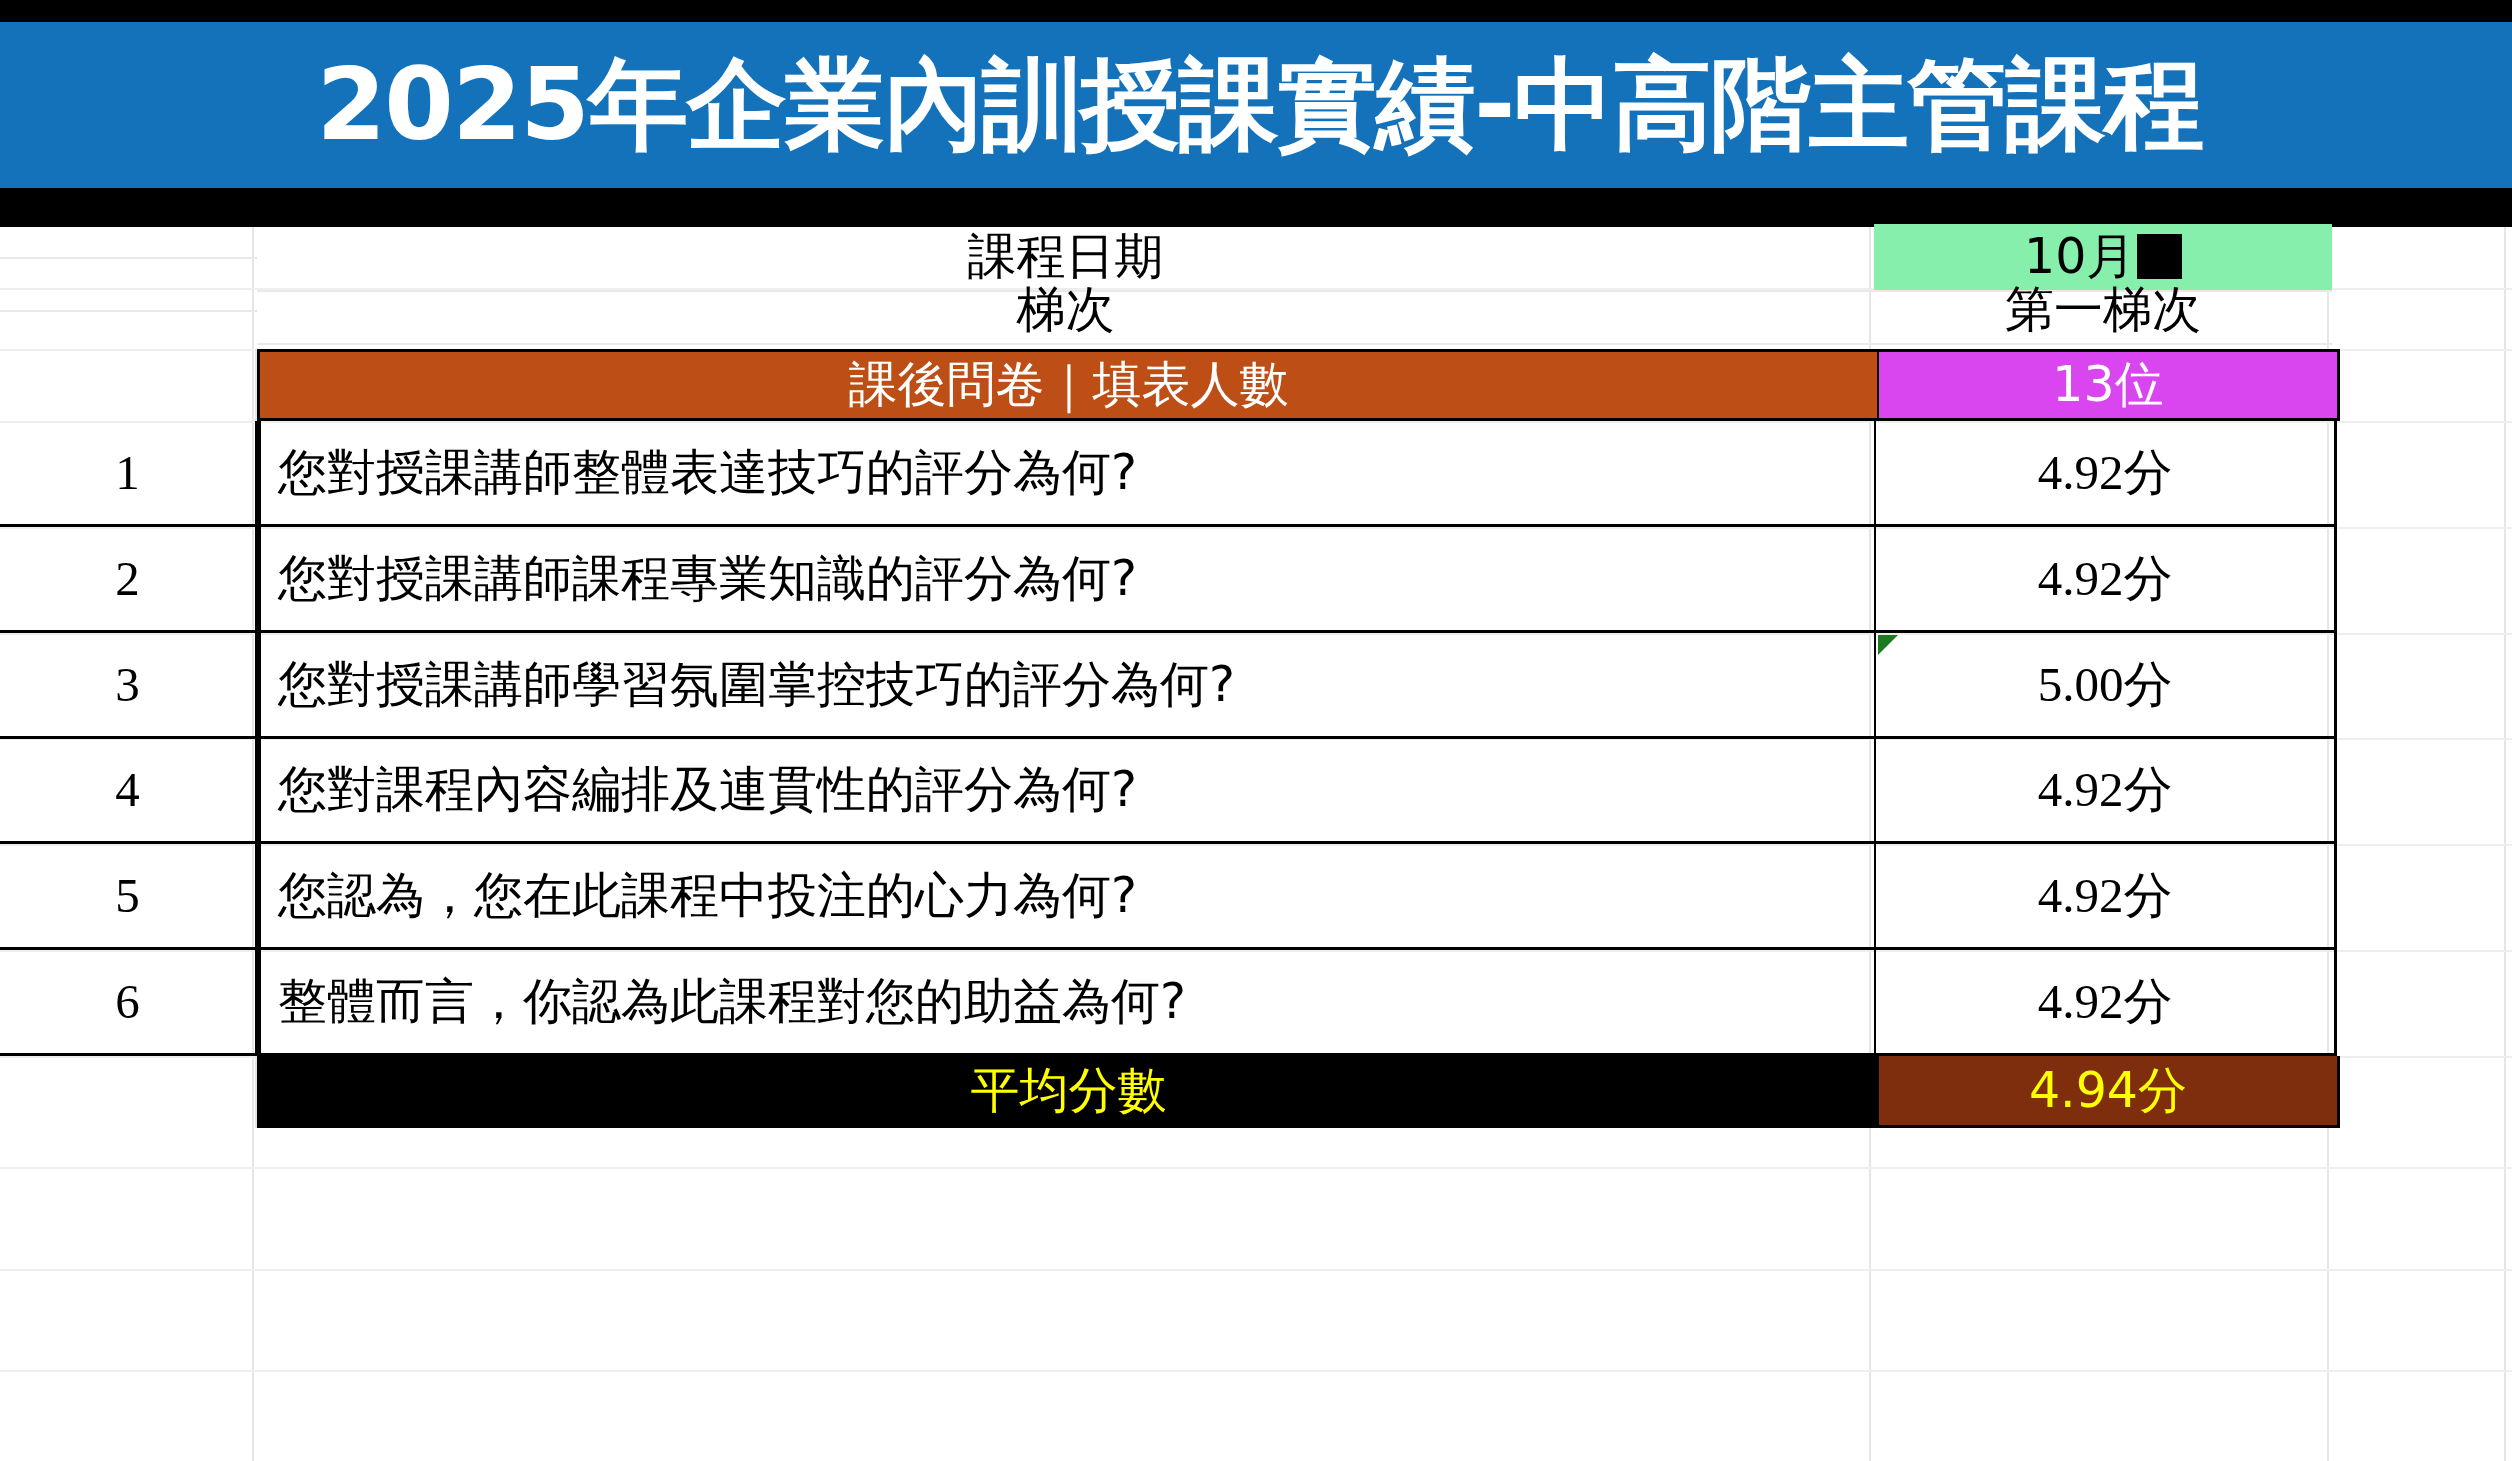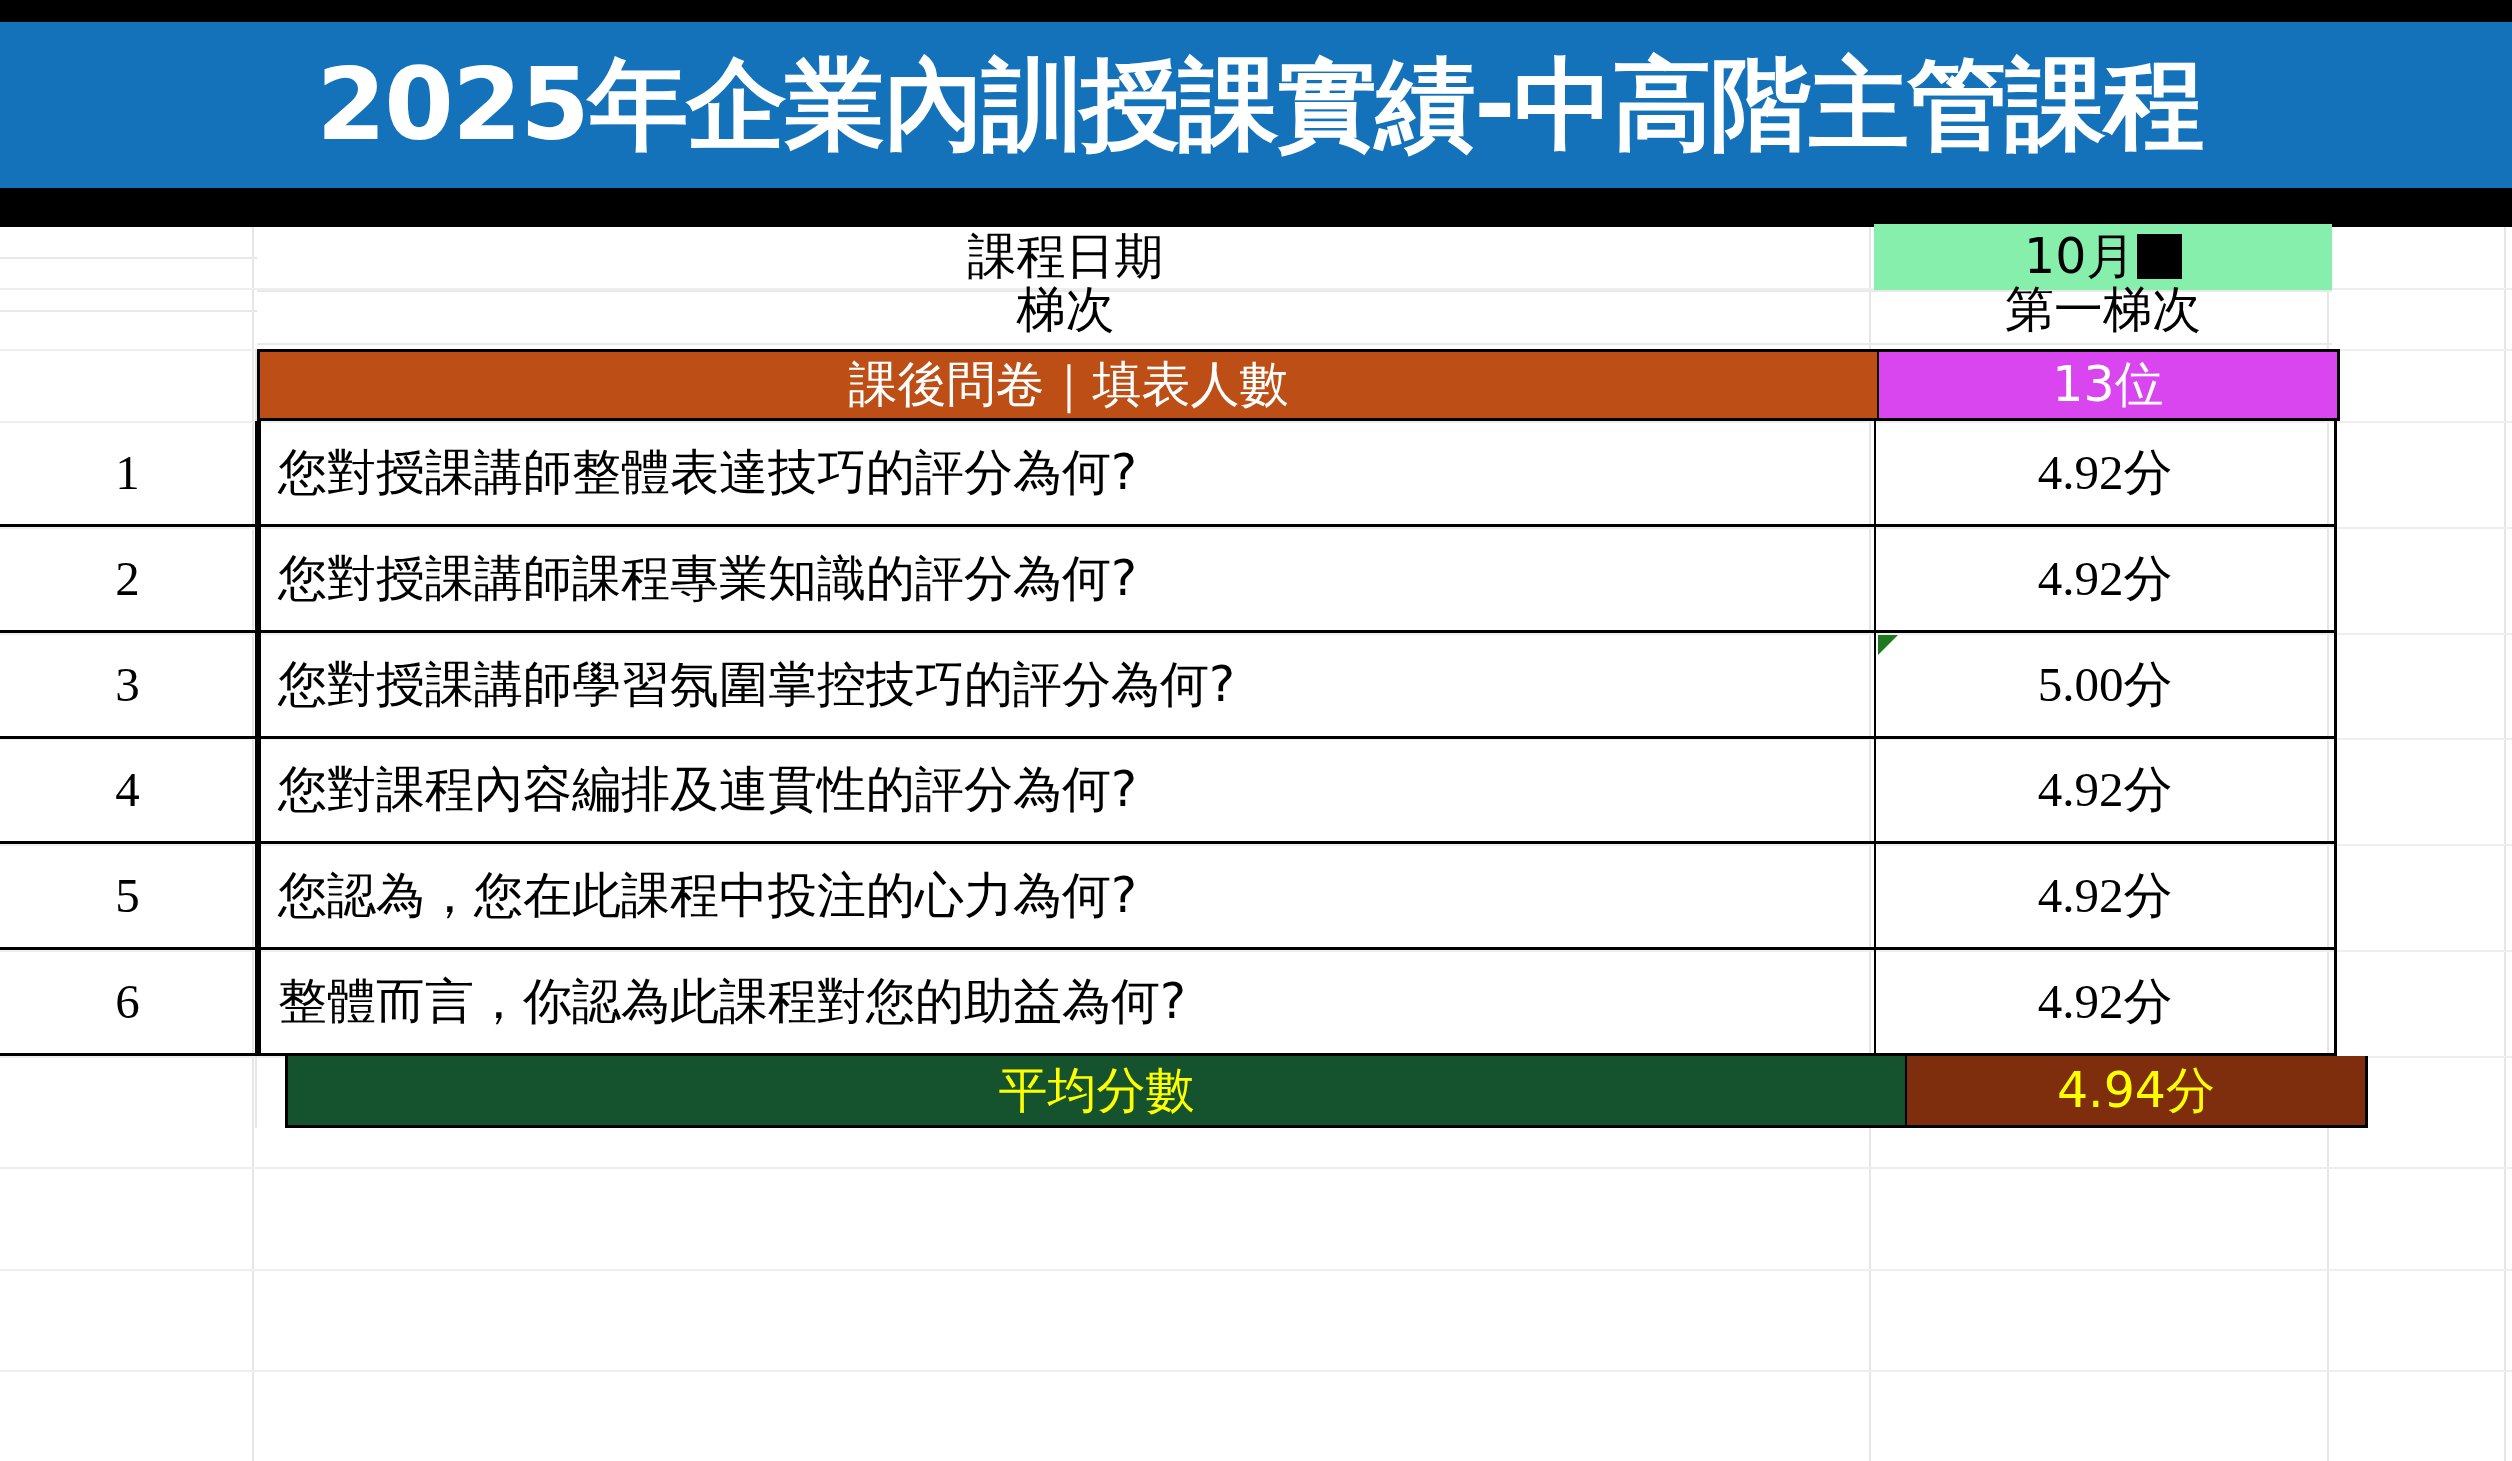--- a/index.html
+++ b/index.html
@@ -111,24 +111,23 @@
   .val-text .unit{font-family:"DejaVu Sans","Liberation Sans",sans-serif;}
   .comment-flag{
     position:absolute;left:2.3px;top:2.3px;width:0;height:0;
     border-top:20.4px solid #1e7a1e;border-right:20.4px solid transparent;
   }
 
   
   .brown-row{height:72px;}
   .brown-row .c-num{border-right:2.3px solid #e6e6e6;}
   .brown-row .c-txt{
-    background:#14532d;
+    background:#000000;
     border-left:3.1px solid #000000;border-right:1.6px solid #000000;
     border-bottom:3.9px solid #000000;
-    margin-left:28px;
   }
   .brown-row .c-val{
     background:#7e2e0c;
     border-left:1.6px solid #000000;border-right:3.1px solid #000000;
     border-bottom:3.9px solid #000000;
   }
   .brown-text{
     font-size:49px;color:#ffff00;white-space:nowrap;font-weight:normal;
     font-family:"DejaVu Sans","Liberation Sans",sans-serif;
   }

